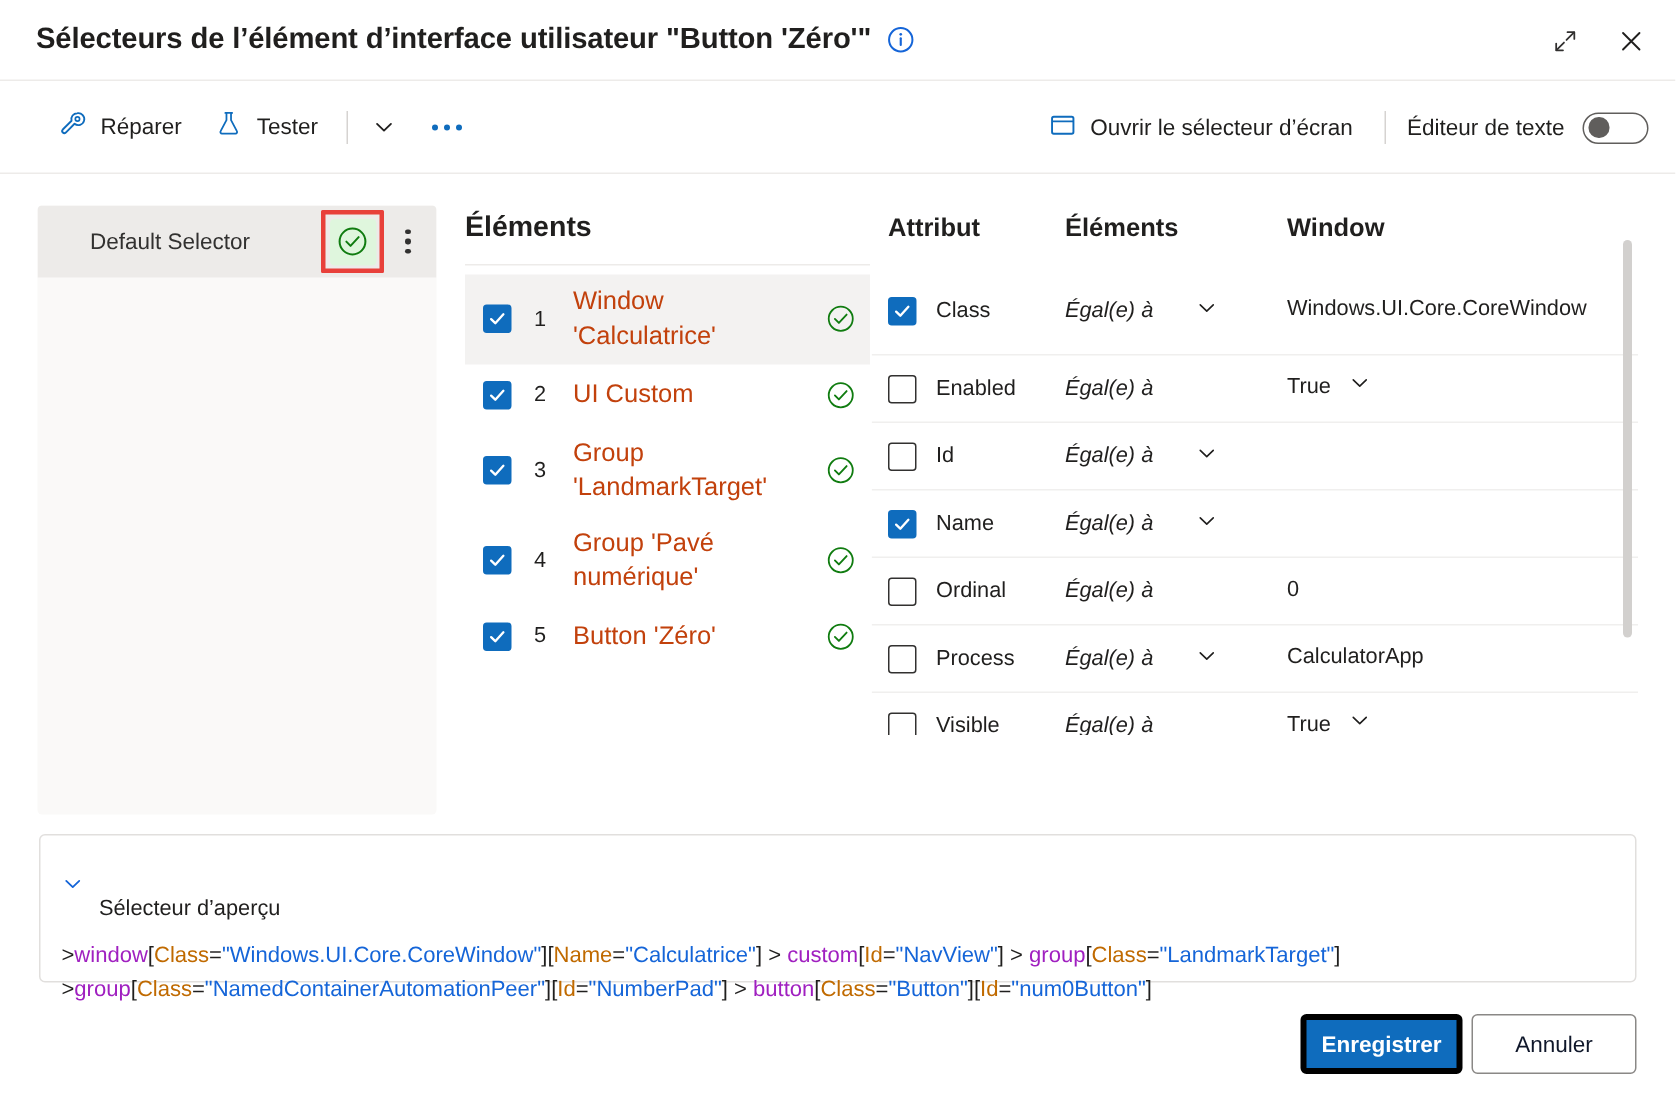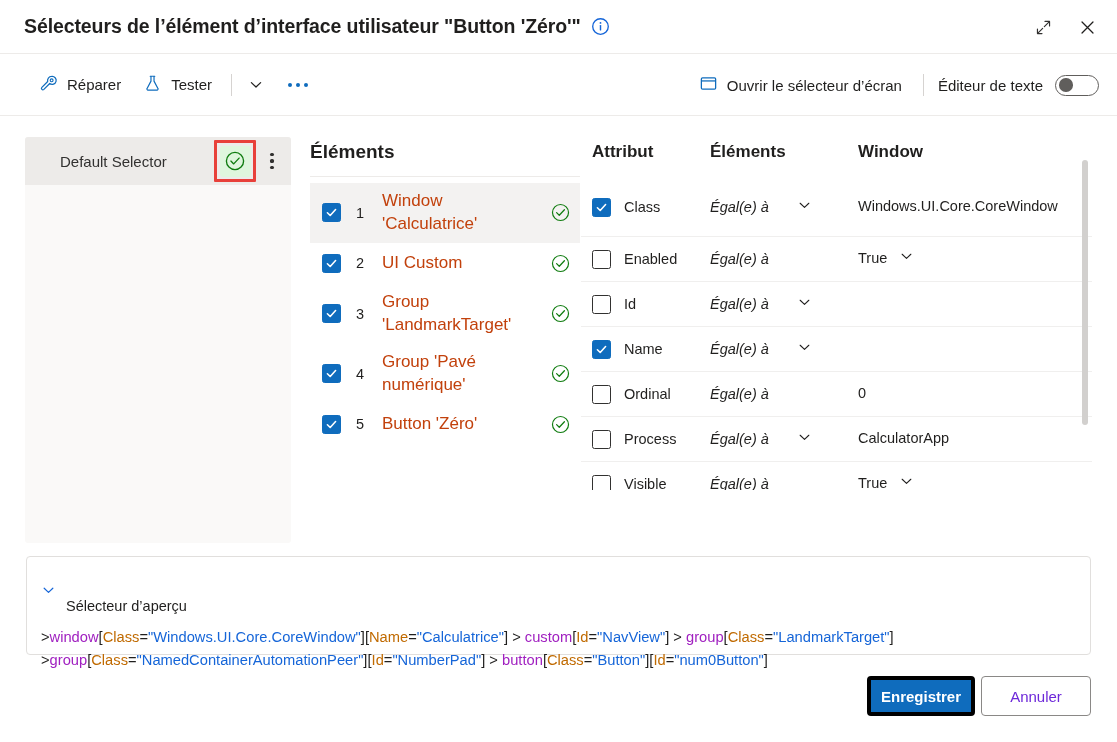--- a/index.html
+++ b/index.html
@@ -220,21 +220,21 @@
     position: absolute; height: 40px; border-radius: 4px;
     font-size: 15px; cursor: pointer; display: flex;
     align-items: center; justify-content: center;
   }
   .btn-primary {
     right: 116px; top: 4px; width: 108px;
     background: #0f6cbd; color: #ffffff; border: 4px solid #000000; font-weight: 600;
   }
   .btn-default {
     right: 0px; top: 4px; width: 110px;
-    background: #ffffff; color: #6d28d9; border: 1px solid #8a8886;
+    background: #ffffff; color: #0f172a; border: 1px solid #8a8886;
   }
   .footer-inner { position: absolute; right: 26px; top: 0; width: 226px; height: 48px; }
 </style>
 </head>
 <body>
 
 <div class="window">
 
   <div class="titlebar">
     <div class="title-text">Sélecteurs de l’élément d’interface utilisateur "Button 'Zéro'"</div>

